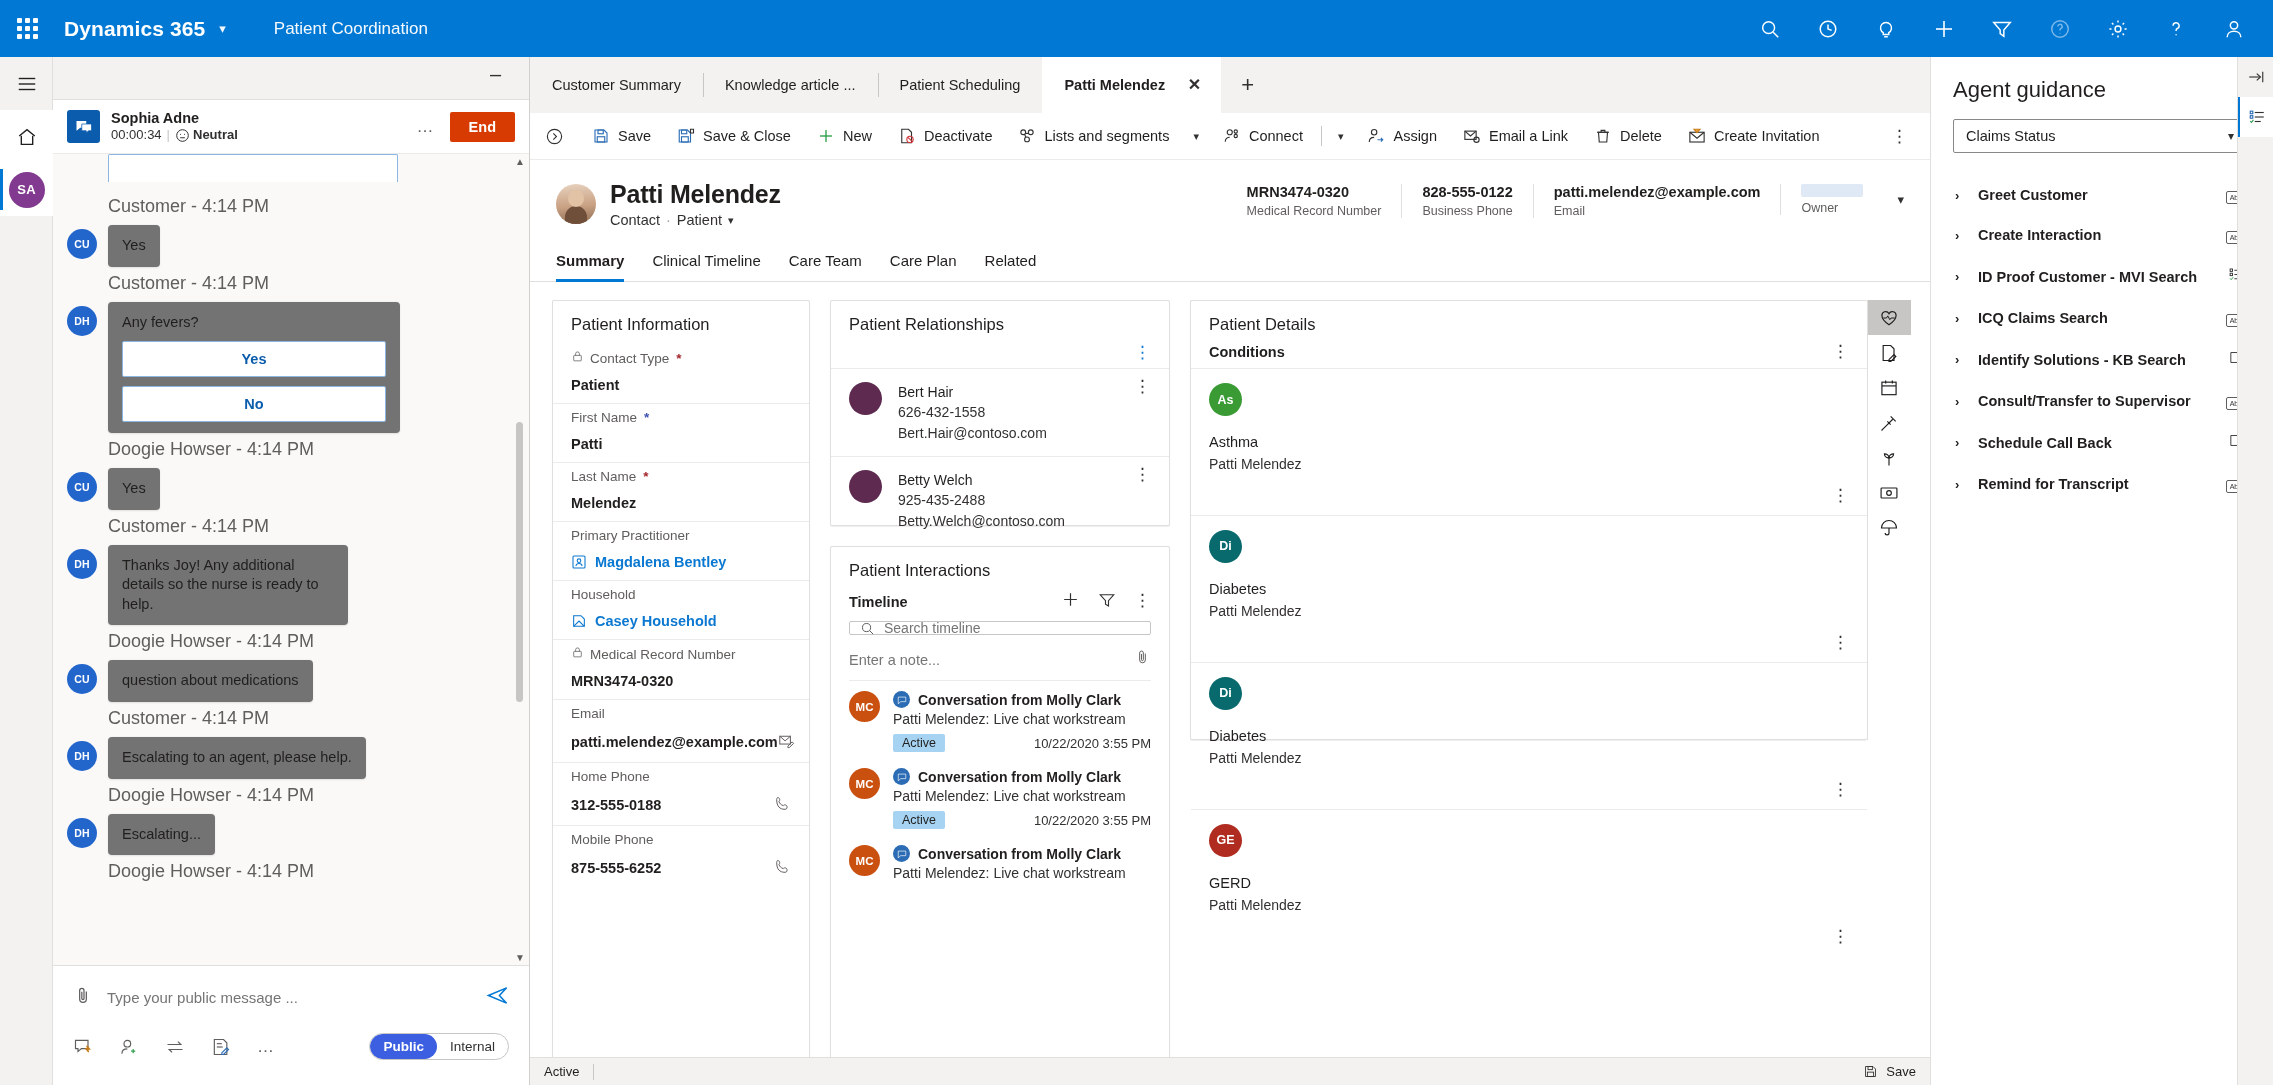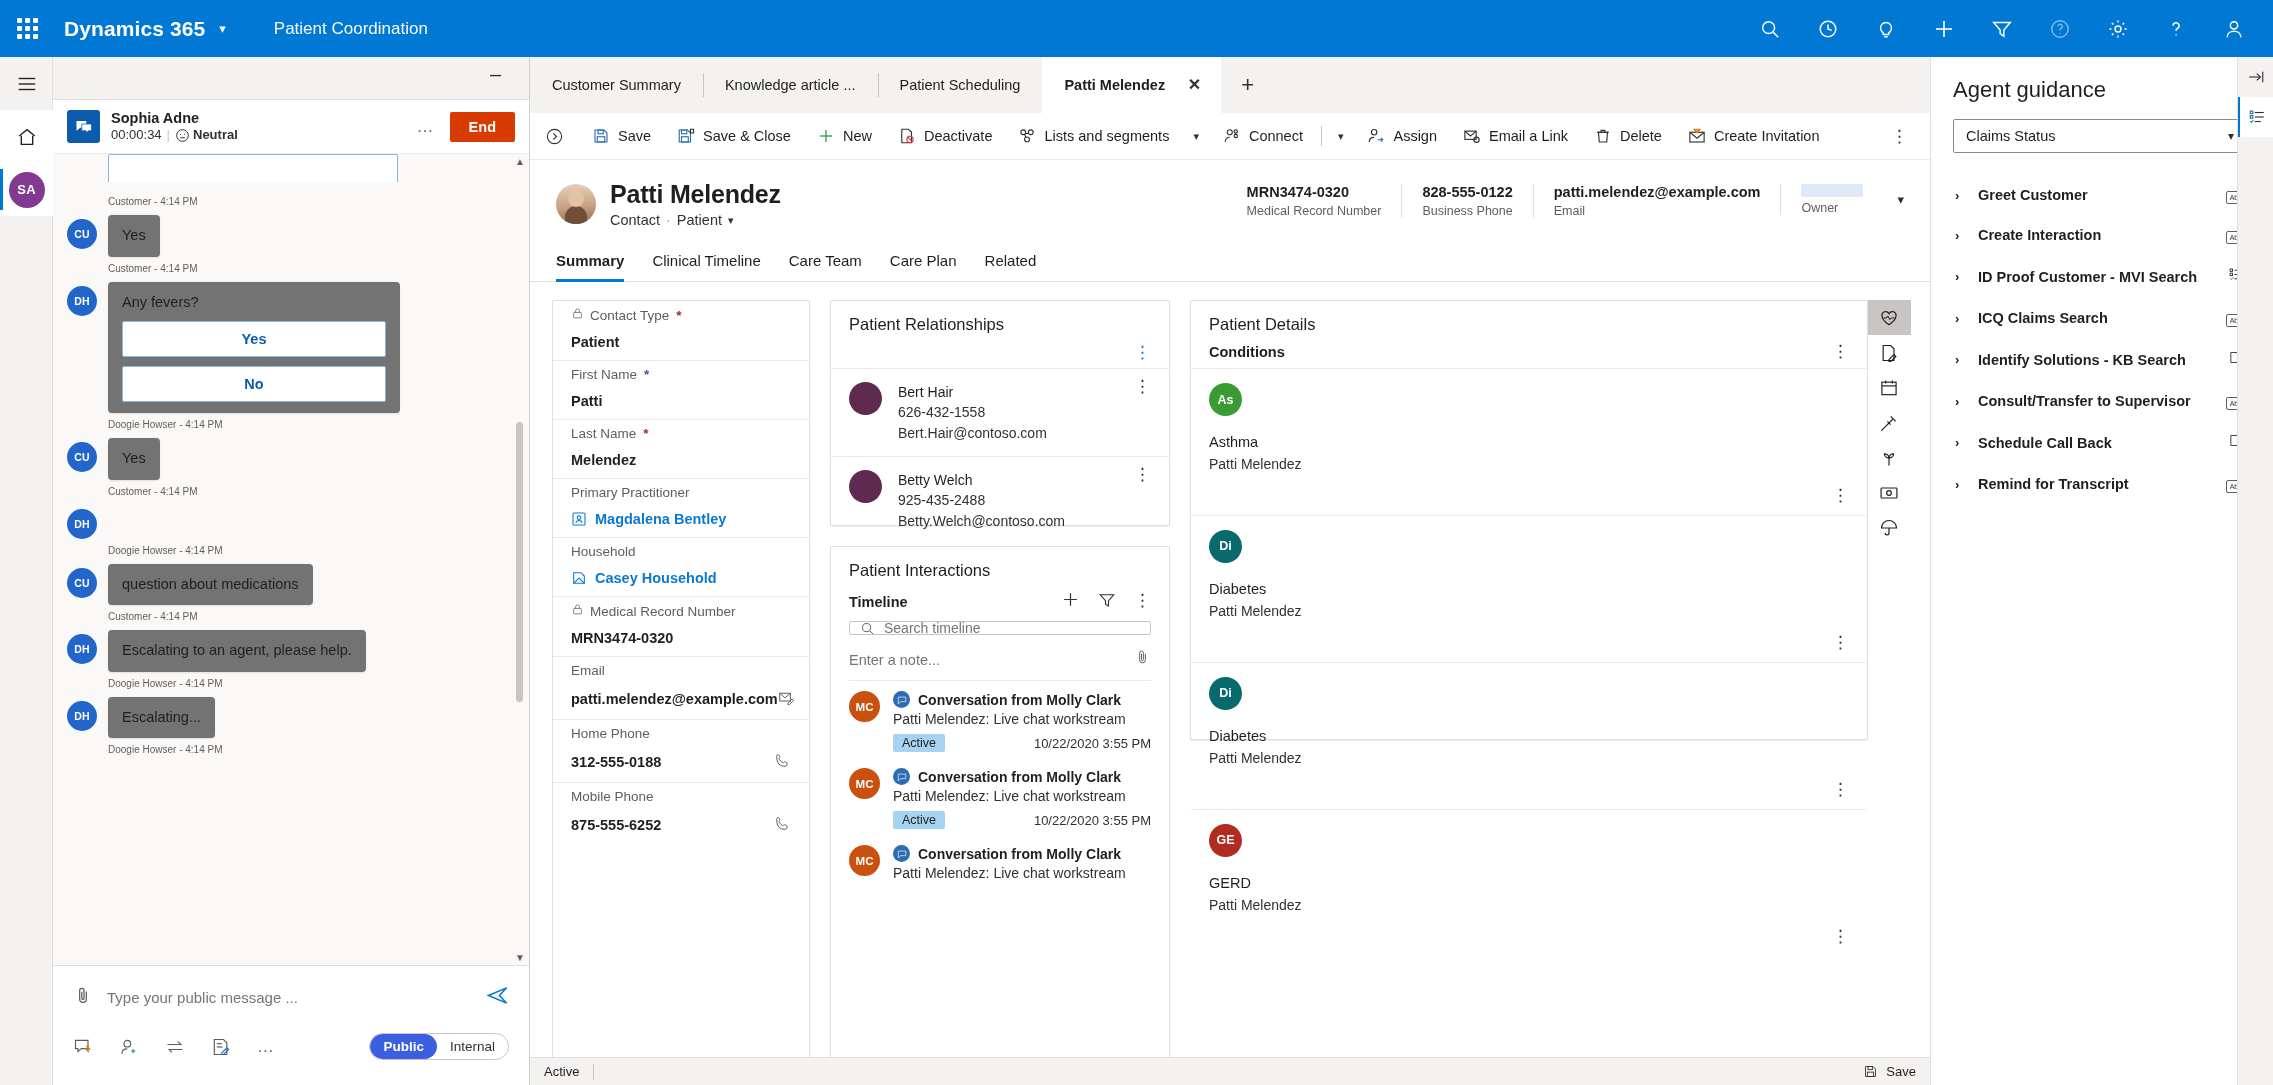--- a/index.html
+++ b/index.html
@@ -97,21 +97,21 @@
   .bubble-av {
     width: 30px; height: 30px; border-radius: 50%; background: #2266cc; color: #fff;
     font-size: 10.5px; font-weight: 700; display: flex; align-items: center; justify-content: center;
     flex: 0 0 30px; margin-top: 4px; letter-spacing: .2px;
   }
   .bubble {
     background: #737373; border-radius: 4px; padding: 11px 14px; font-size: 14.5px; color: #201f1e;
     box-shadow: 0 .6px 1.8px rgba(0,0,0,.1); max-width: 300px; line-height: 1.35;
   }
   .bubble.wide { max-width: 292px; width: 292px; }
-  .meta { font-size: 10px; color: #605e5c; margin: 6px 0 8px 41px; }
+  .meta { font-size: 18px; color: #605e5c; margin: 6px 0 8px 41px; }
   .choice {
     display: block; width: 100%; border: 1px solid #8ab6e0; background: #fff;
     color: #0b5cad; font-weight: 700; font-size: 14.5px; text-align: center;
     padding: 9px 0; border-radius: 2px; margin-top: 9px; cursor: pointer; font-family: inherit;
   }
   .topbubble-cut {
     height: 28px; margin-left: 41px; border: 1px solid #8ab6e0; border-bottom: none;
     background: #fff; border-radius: 2px 2px 0 0; width: 290px;
   }
   .chat-scroll-track {
@@ -504,20 +504,21 @@
       <div class="meta">Doogie Howser - 4:14 PM</div>
 
       <div class="msg-row">
         <div class="bubble-av">CU</div>
         <div class="bubble">Yes</div>
       </div>
       <div class="meta">Customer - 4:14 PM</div>
 
       <div class="msg-row">
         <div class="bubble-av">DH</div>
+        <div class="bubble" style="width:240px">Thanks Joy! Any additional details so the nurse is ready to help.</div>
       </div>
       <div class="meta">Doogie Howser - 4:14 PM</div>
 
       <div class="msg-row">
         <div class="bubble-av">CU</div>
         <div class="bubble">question about medications</div>
       </div>
       <div class="meta">Customer - 4:14 PM</div>
 
       <div class="msg-row">
@@ -737,20 +738,21 @@
       <div class="ft">Clinical Timeline</div>
       <div class="ft">Care Team</div>
       <div class="ft">Care Plan</div>
       <div class="ft">Related</div>
     </div>
 
     <div class="formbody">
 
       <div class="col-a">
         <div class="card pi-card">
+          <div class="card-title">Patient Information</div>
 
           <div class="field first">
             <div class="f-label">
               <span class="lock"><svg width="13" height="13" viewBox="0 0 24 24">
                     <rect x="5" y="10" width="14" height="10" rx="1"></rect>
                     <path d="M8.5 10V7a3.5 3.5 0 0 1 7 0v3"></path>
                   </svg></span>
               <span>Contact Type</span>
                 <span class="req">*</span>
             </div>

